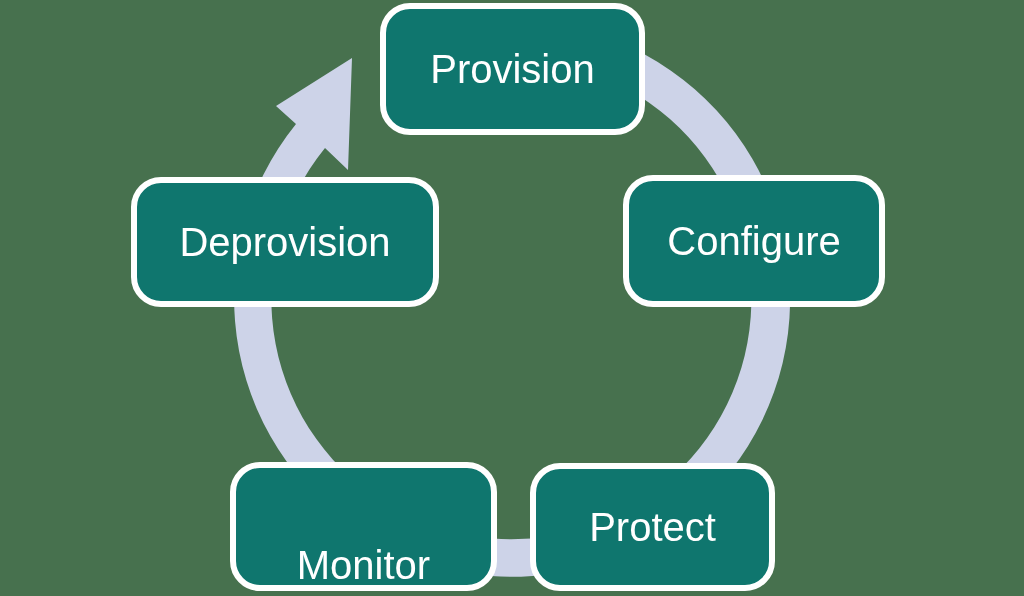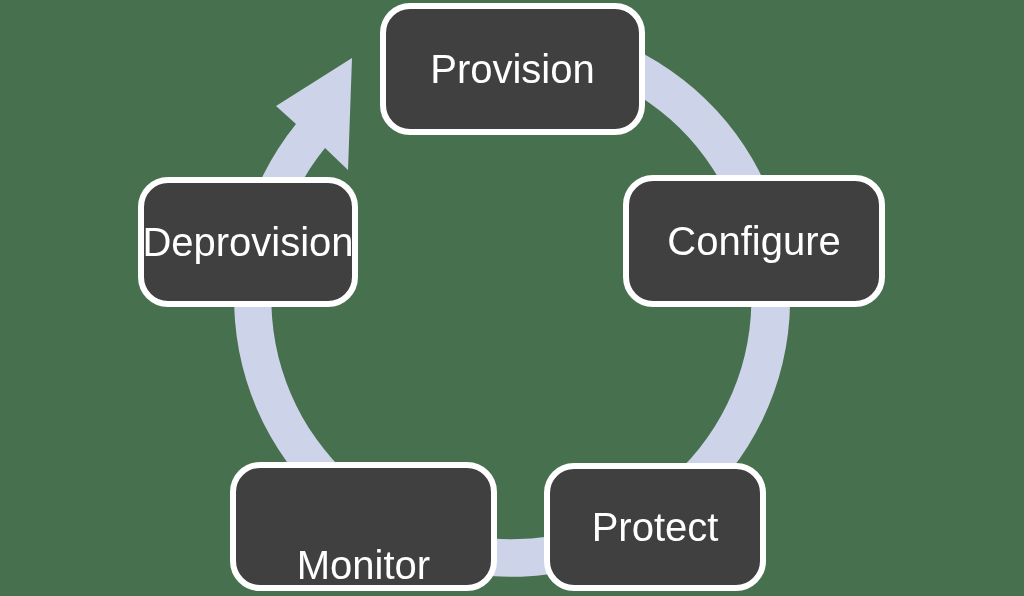--- a/index.html
+++ b/index.html
@@ -18,36 +18,36 @@
     position: absolute;
     left: 0;
     top: 0;
     width: 1024px;
     height: 596px;
     display: block;
   }
   .node {
     position: absolute;
     box-sizing: border-box;
-    background: #404040;
+    background: #0f766e;
     border: 6px solid #FFFFFF;
     border-radius: 30px;
     display: flex;
     align-items: center;
     justify-content: center;
     color: #FFFFFF;
     font-size: 40px;
     line-height: 1;
     white-space: nowrap;
   }
   .node-provision   { left: 380px; top:   3px; width: 265px; height: 132px; }
   .node-configure   { left: 623px; top: 175px; width: 262px; height: 132px; }
-  .node-deprovision { left: 138px; top: 177px; width: 220px; height: 130px; }
+  .node-deprovision { left: 131px; top: 177px; width: 308px; height: 130px; }
   .node-monitor     { left: 230px; top: 462px; width: 267px; height: 129px; align-items: flex-end; }
-  .node-protect     { left: 544px; top: 463px; width: 222px; height: 128px; }
+  .node-protect     { left: 530px; top: 463px; width: 245px; height: 128px; }
 </style>
 </head>
 <body>
 
 <div class="stage">
 
   <svg class="arrow-svg" viewBox="0 0 1024 596" xmlns="http://www.w3.org/2000/svg">
     <path d="M 560 25
              A 278 278 0 1 1 296 124
              L 276 106

